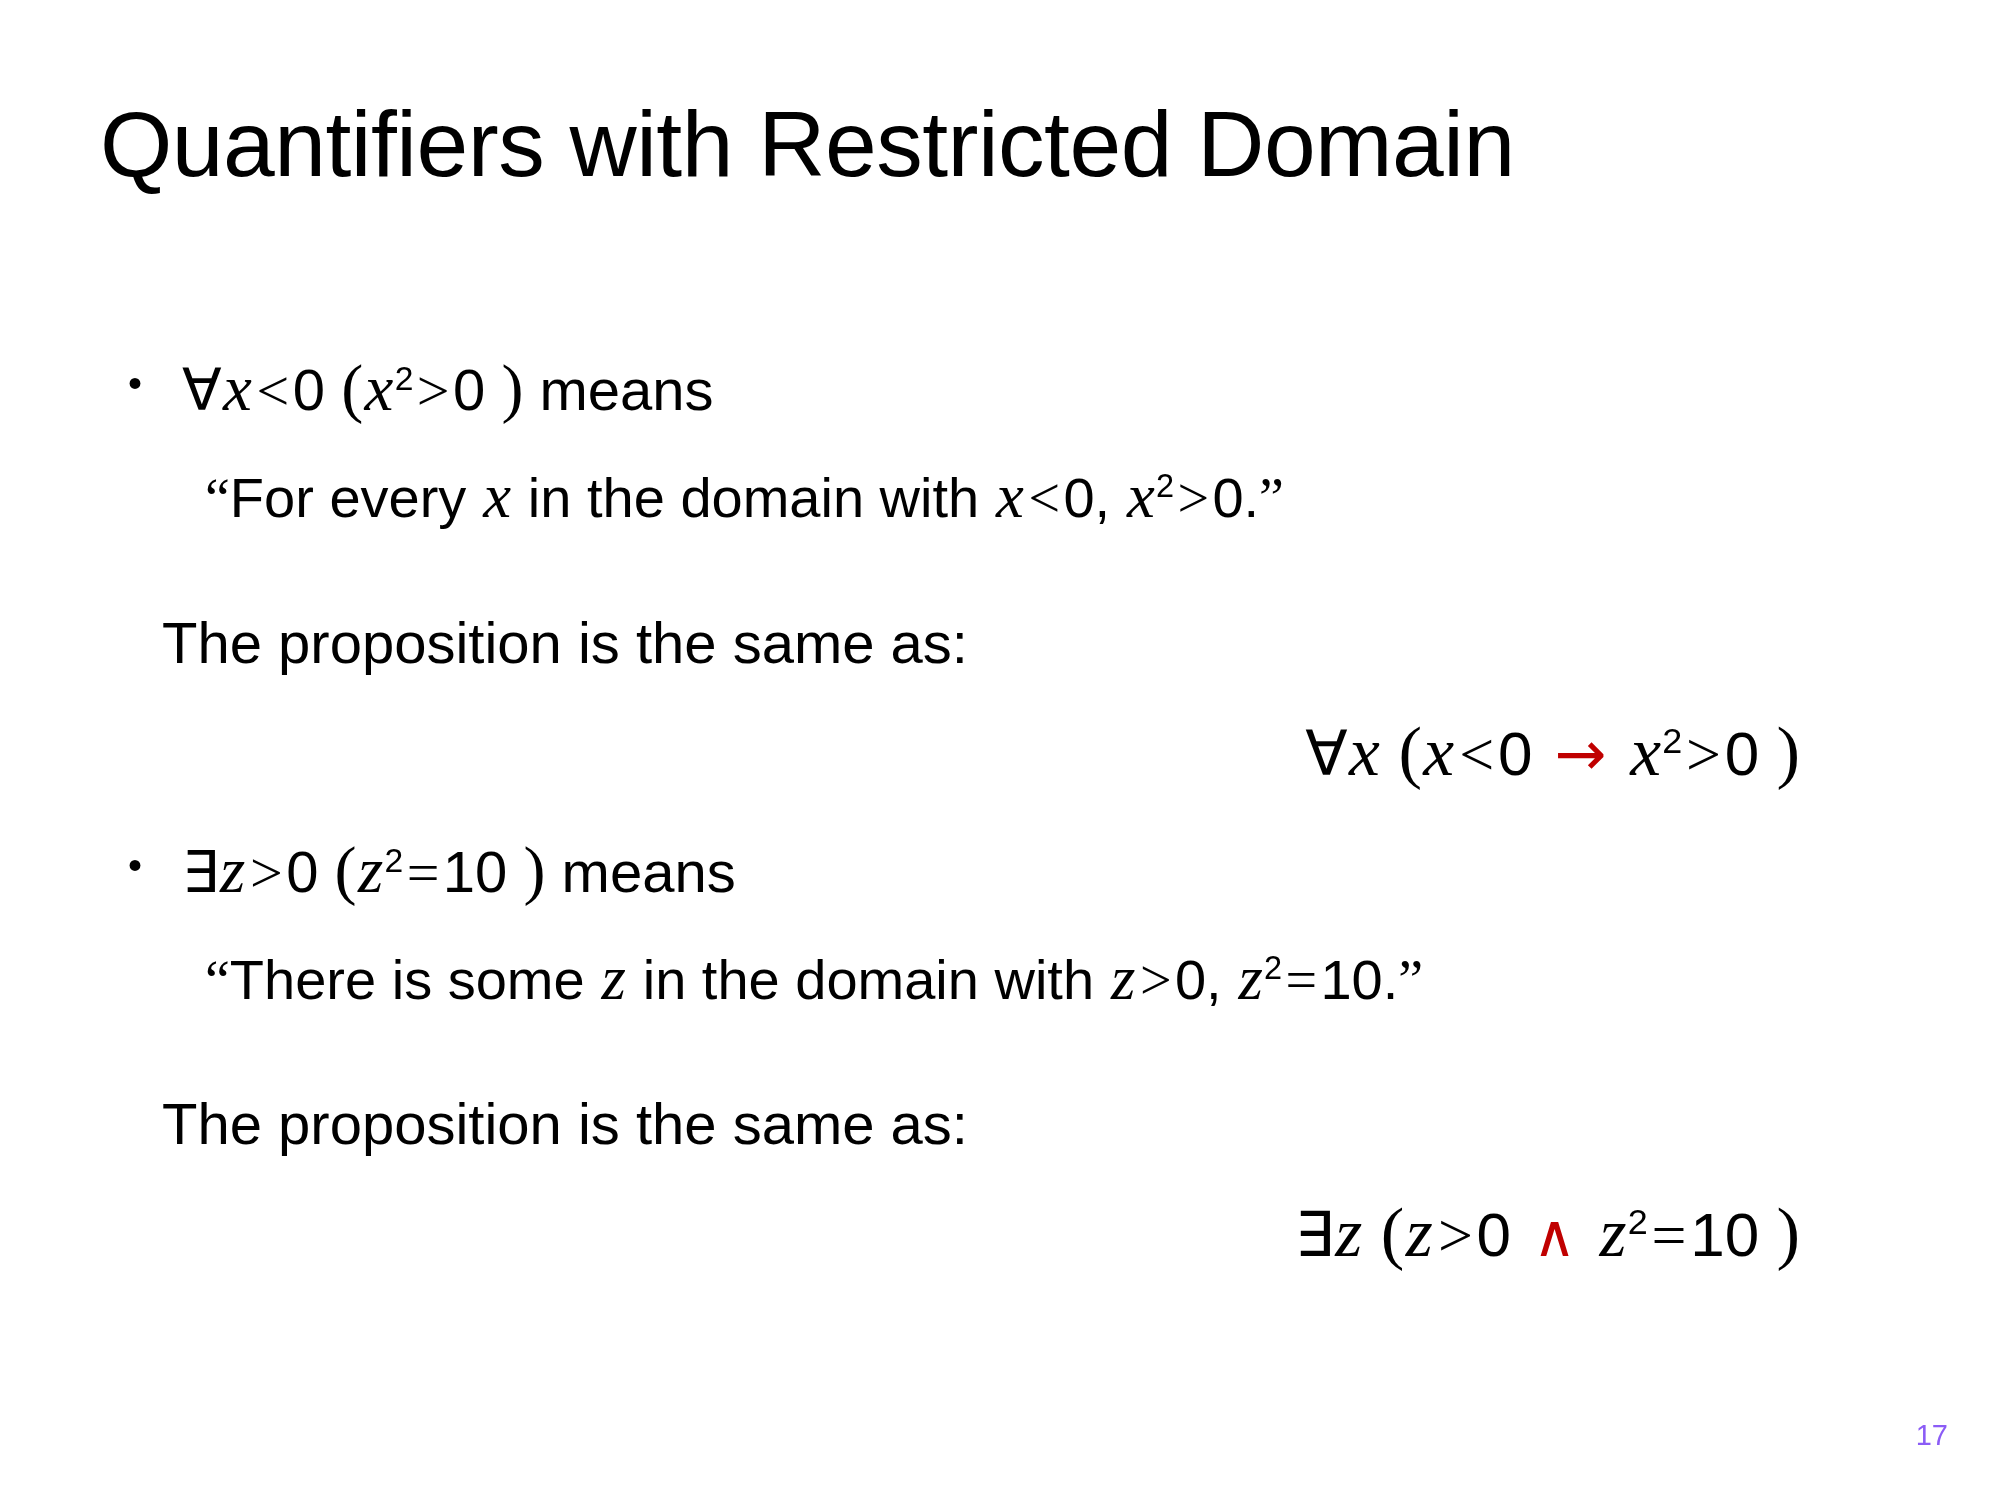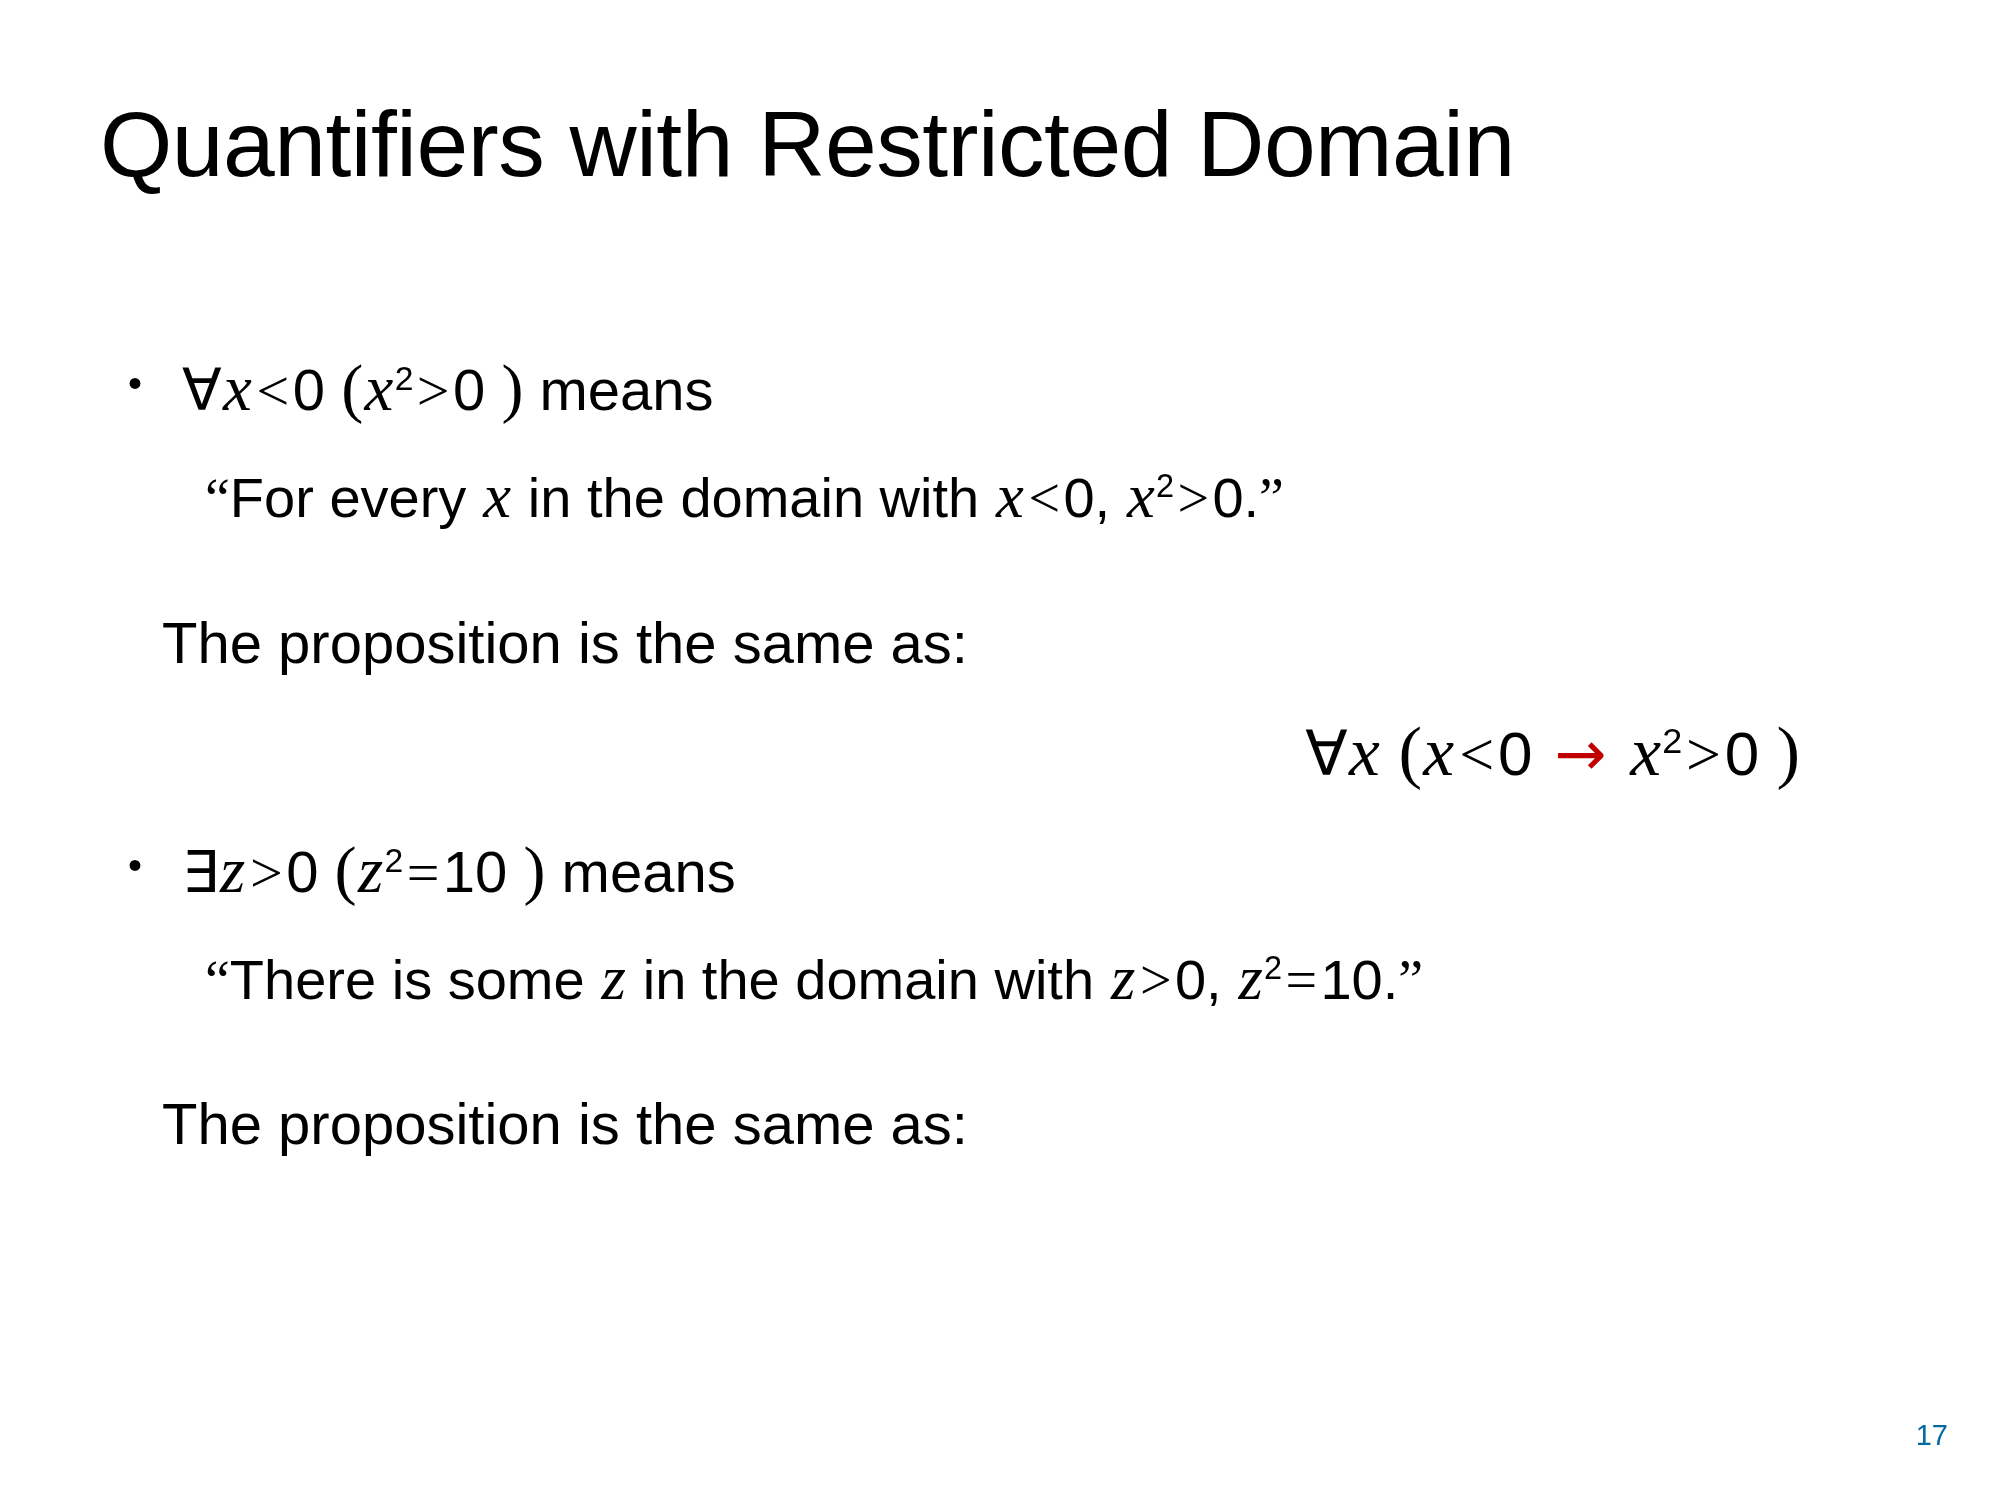--- a/index.html
+++ b/index.html
@@ -139,21 +139,21 @@
     font-family: "Liberation Serif", serif;
   }
 
   
   .page-number {
     position: absolute;
     right: 52px;
     bottom: 48px;
     font-family: "Liberation Sans", sans-serif;
     font-size: 29px;
-    color: #0369a1;
+    color: #8b5cf6;
   }
 </style>
 </head>
 <body>
 
 <div class="slide">
 
   <div class="slide-title">Quantifiers with Restricted Domain</div>
 
   <div class="body">
@@ -185,18 +185,19 @@
     <div class="gap-e"></div>
 
     <div class="line quote-line"><span class="quote-mark">“</span><span>There is some</span>&nbsp;<span class="mvar">z</span>&nbsp;<span>in the domain with</span>&nbsp;<span class="mvar">z</span><span class="mop">&gt;</span><span class="mnum">0,</span>&nbsp;<span class="mvar">z</span><sup class="mexp">2</sup><span class="mop">=</span><span class="mnum">10.</span><span class="quote-mark">”</span></div>
 
     <div class="gap-f"></div>
 
     <div class="line same-as-line">The proposition is the same as:</div>
 
     <div class="gap-g"></div>
 
+    <div class="line formula-line"><span class="mq">∃</span><span class="mvar">z</span>&nbsp;<span class="mpar">(</span><span class="mvar">z</span><span class="mop">&gt;</span><span class="mnum">0</span>&nbsp;<span class="wedge-red">∧</span>&nbsp;<span class="mvar">z</span><sup class="mexp">2</sup><span class="mop">=</span><span class="mnum">10</span>&nbsp;<span class="mpar">)</span></div>
 
   </div>
 
   <div class="page-number">17</div>
 
 </div>
 
 </body></html>

